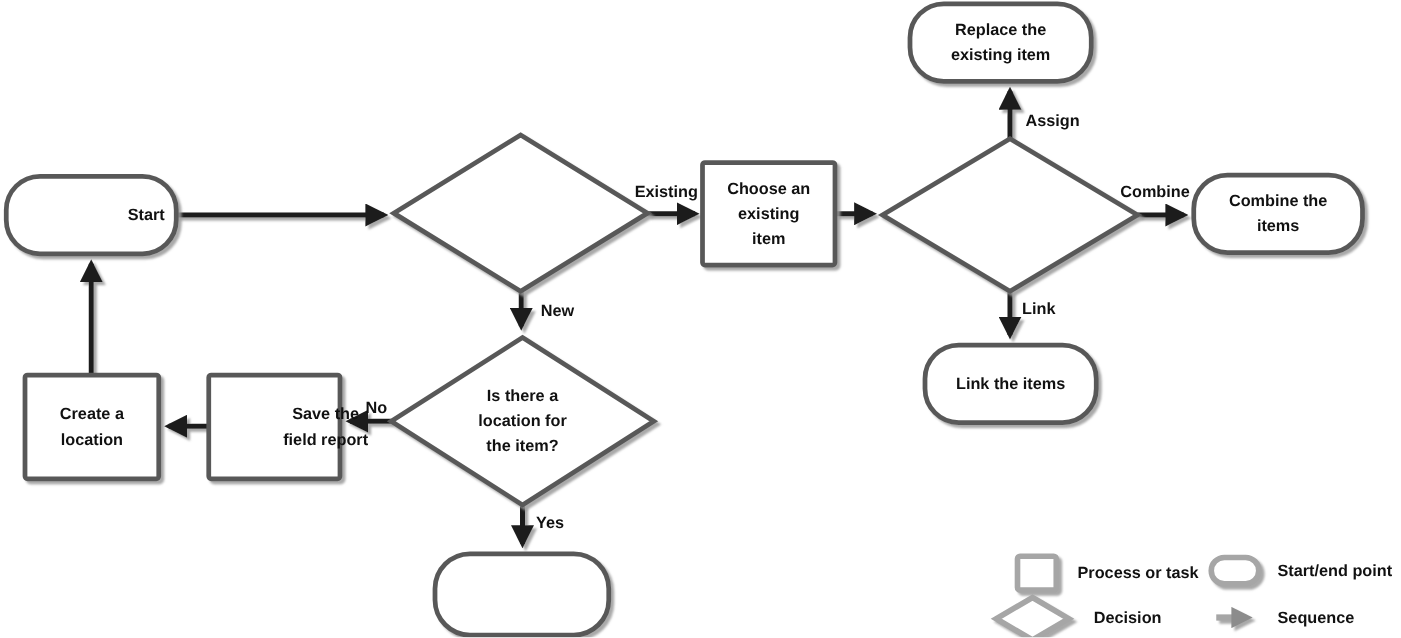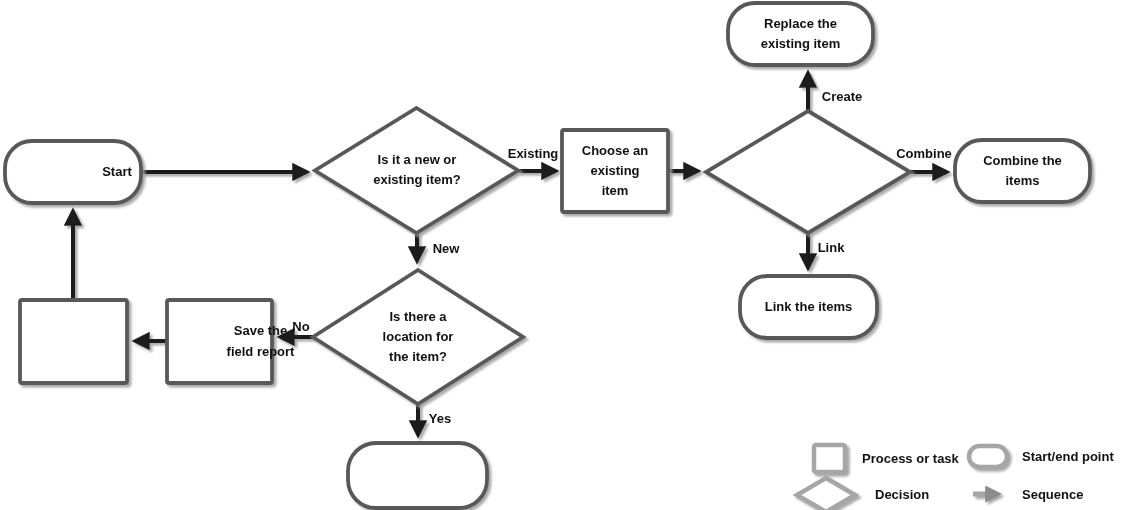--- a/index.html
+++ b/index.html
@@ -84,39 +84,39 @@
 
     <g filter="url(#ds)">
       <rect class="legend-shape" x="814" y="445" width="31" height="27" rx="2"></rect>
       <rect class="legend-shape" x="969" y="446" width="38" height="21" rx="10.5"></rect>
       <polygon class="legend-shape" points="826,478 855,495 826,512 797,495"></polygon>
       <path class="legend-line" marker-end="url(#arrow-gray)" d="M973,494 L997,494"></path>
     </g>
   </svg>
 
   <div class="node-label" style="left:5px;top:141px;width:136px;height:62px;padding-left:44px;">Start</div>
-  <div class="node-label" style="left:317px;top:140px;width:200px;height:60px;">Is it a new or
-existing item?</div>
   <div class="node-label" style="left:562px;top:130px;width:106px;height:82px;">Choose an
 existing
 item</div>
   <div class="node-label" style="left:728px;top:3px;width:145px;height:62px;">Replace the
 existing item</div>
   <div class="node-label" style="left:955px;top:140px;width:135px;height:62px;">Combine the
 items</div>
   <div class="node-label" style="left:740px;top:276px;width:137px;height:62px;">Link the items</div>
   <div class="node-label" style="left:318px;top:304px;width:200px;height:66px;">Is there a
 location for
 the item?</div>
   <div class="node-label" style="left:167px;top:300px;width:105px;height:83px;padding-left:41px;">Save the
 field report</div>
+  <div class="node-label" style="left:20px;top:300px;width:107px;height:83px;">Create a
+location</div>
 
   <div class="edge-label" style="left:533px;top:153px;">Existing</div>
   <div class="edge-label" style="left:446px;top:248px;">New</div>
-  <div class="edge-label" style="left:842px;top:96px;">Create</div>
+  <div class="edge-label" style="left:842px;top:96px;">Assign</div>
   <div class="edge-label" style="left:924px;top:153px;">Combine</div>
   <div class="edge-label" style="left:831px;top:247px;">Link</div>
   <div class="edge-label" style="left:301px;top:326px;">No</div>
   <div class="edge-label" style="left:440px;top:418px;">Yes</div>
 
   <div class="legend-label" style="left:862px;top:458px;">Process or task</div>
   <div class="legend-label" style="left:1022px;top:456px;">Start/end point</div>
   <div class="legend-label" style="left:865px;top:494px;padding-left:10px;">Decision</div>
   <div class="legend-label" style="left:1022px;top:494px;">Sequence</div>
 

